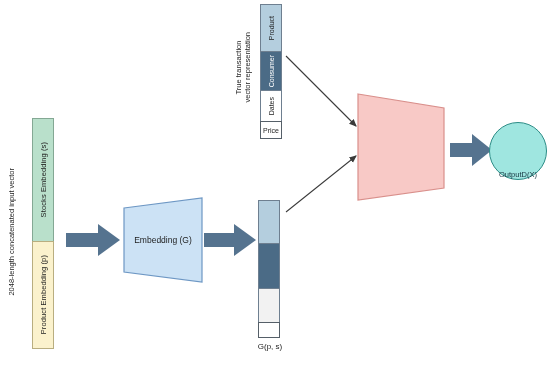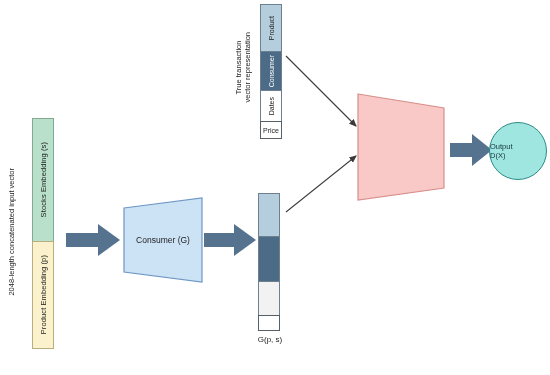--- a/index.html
+++ b/index.html
@@ -99,21 +99,21 @@
   }
   .tv-seg .vtext { font-size: 7px; }
   #tv-product  { top: 2px;  height: 48px; background: #b4cede; color: #1d1d1d; }
   #tv-consumer { top: 49px; height: 40px; background: #4b6b86; }
   #tv-consumer .vtext { color: #ffffff; }
   #tv-dates    { top: 88px; height: 32px; background: #ffffff; }
   #tv-price    { top: 119px; height: 18px; background: #ffffff;
                  border-color: #555f68; font-size: 7px; color: #1d1d1d; }
 
   
-  #gps-group { left: 258px; top: 193px; width: 40px; height: 148px; padding-left: 7px; }
+  #gps-group { left: 258px; top: 200px; width: 40px; height: 148px; padding-left: 7px; }
   .gps-seg {
     position: absolute;
     left: 0px;
     width: 22px;
     box-sizing: border-box;
     border: 1px solid #6e7f90;
   }
   #gps-product  { top: 0px;  height: 44px; background: #b4cede; }
   #gps-consumer { top: 43px; height: 46px; background: #4b6b86; }
   #gps-dates    { top: 88px; height: 35px; background: #f2f2f2; }
@@ -122,22 +122,22 @@
     position: absolute; left: -8px; top: 142px; width: 40px;
     text-align: center; font-size: 8px; color: #1d1d1d;
   }
 
   
   #output-circle {
     left: 489px; top: 122px; width: 56px; height: 56px;
     border-radius: 50%;
     background: #9fe6e0;
     border: 1.4px solid #2c8c86;
-    display: flex; flex-direction: column;
-    align-items: flex-start; justify-content: center;
+    display: flex; flex-direction: row;
+    align-items: flex-end; justify-content: center;
     line-height: 1.2;
     color: #15343f; font-size: 7.5px;
   }
 
   
   .blockarrow svg { display: block; }
   #arrow-input-gen   { left: 66px;  top: 222px; width: 54px; height: 36px; }
   #arrow-gen-gps     { left: 204px; top: 222px; width: 52px; height: 36px; }
   #arrow-disc-output { left: 450px; top: 132px; width: 42px; height: 36px; }
 
@@ -169,21 +169,21 @@
       <polygon points="0,11 32,11 32,2 54,18 32,34 32,25 0,25" fill="#55738f"></polygon>
     </svg>
   </div>
 
   <div class="abs" id="generator">
     <svg width="82" height="88" viewBox="0 0 82 88">
       <polygon points="2,12 80,2 80,86 2,76" fill="#cce2f5" stroke="#6d97c4" stroke-width="1.2"></polygon>
     </svg>
   </div>
   <div class="abs" id="generator-label">
-    <span>Consumer (G)</span>
+    <span>Embedding (G)</span>
   </div>
 
   <div class="abs blockarrow" id="arrow-gen-gps">
     <svg width="52" height="36" viewBox="0 0 52 36">
       <polygon points="0,11 30,11 30,2 52,18 30,34 30,25 0,25" fill="#55738f"></polygon>
     </svg>
   </div>
 
   <div class="abs" id="true-vector-group">
     <div id="true-vector-label">

